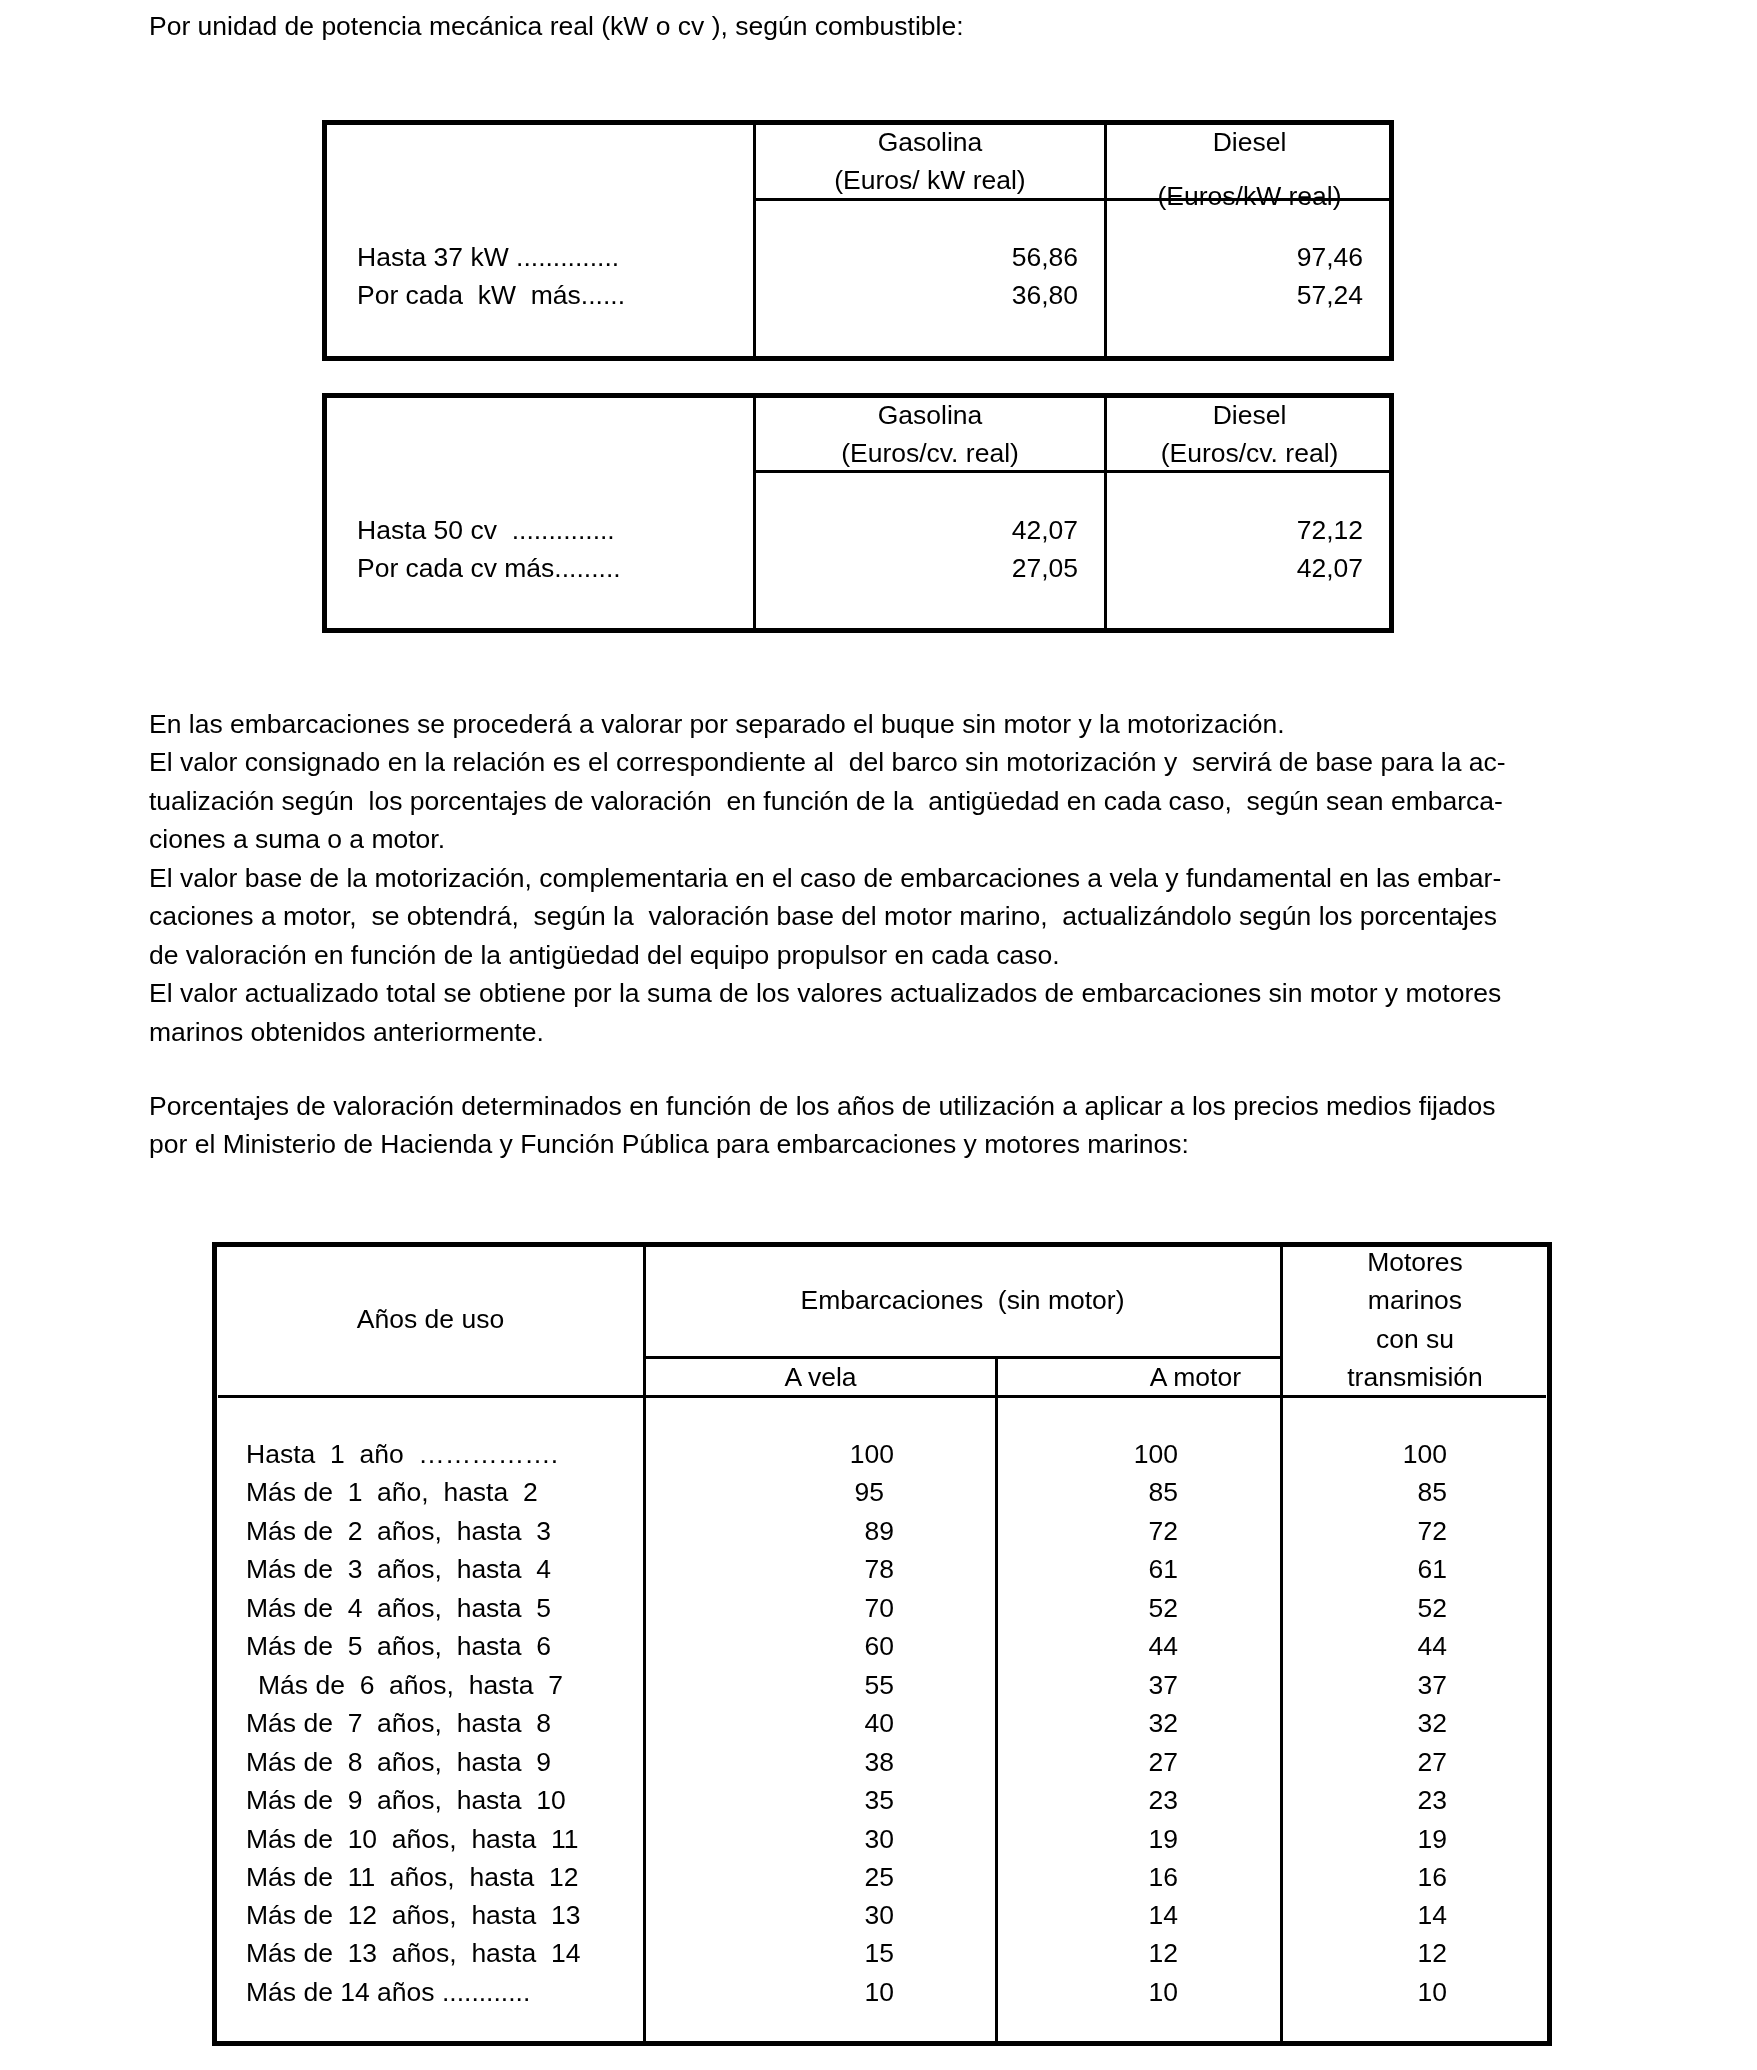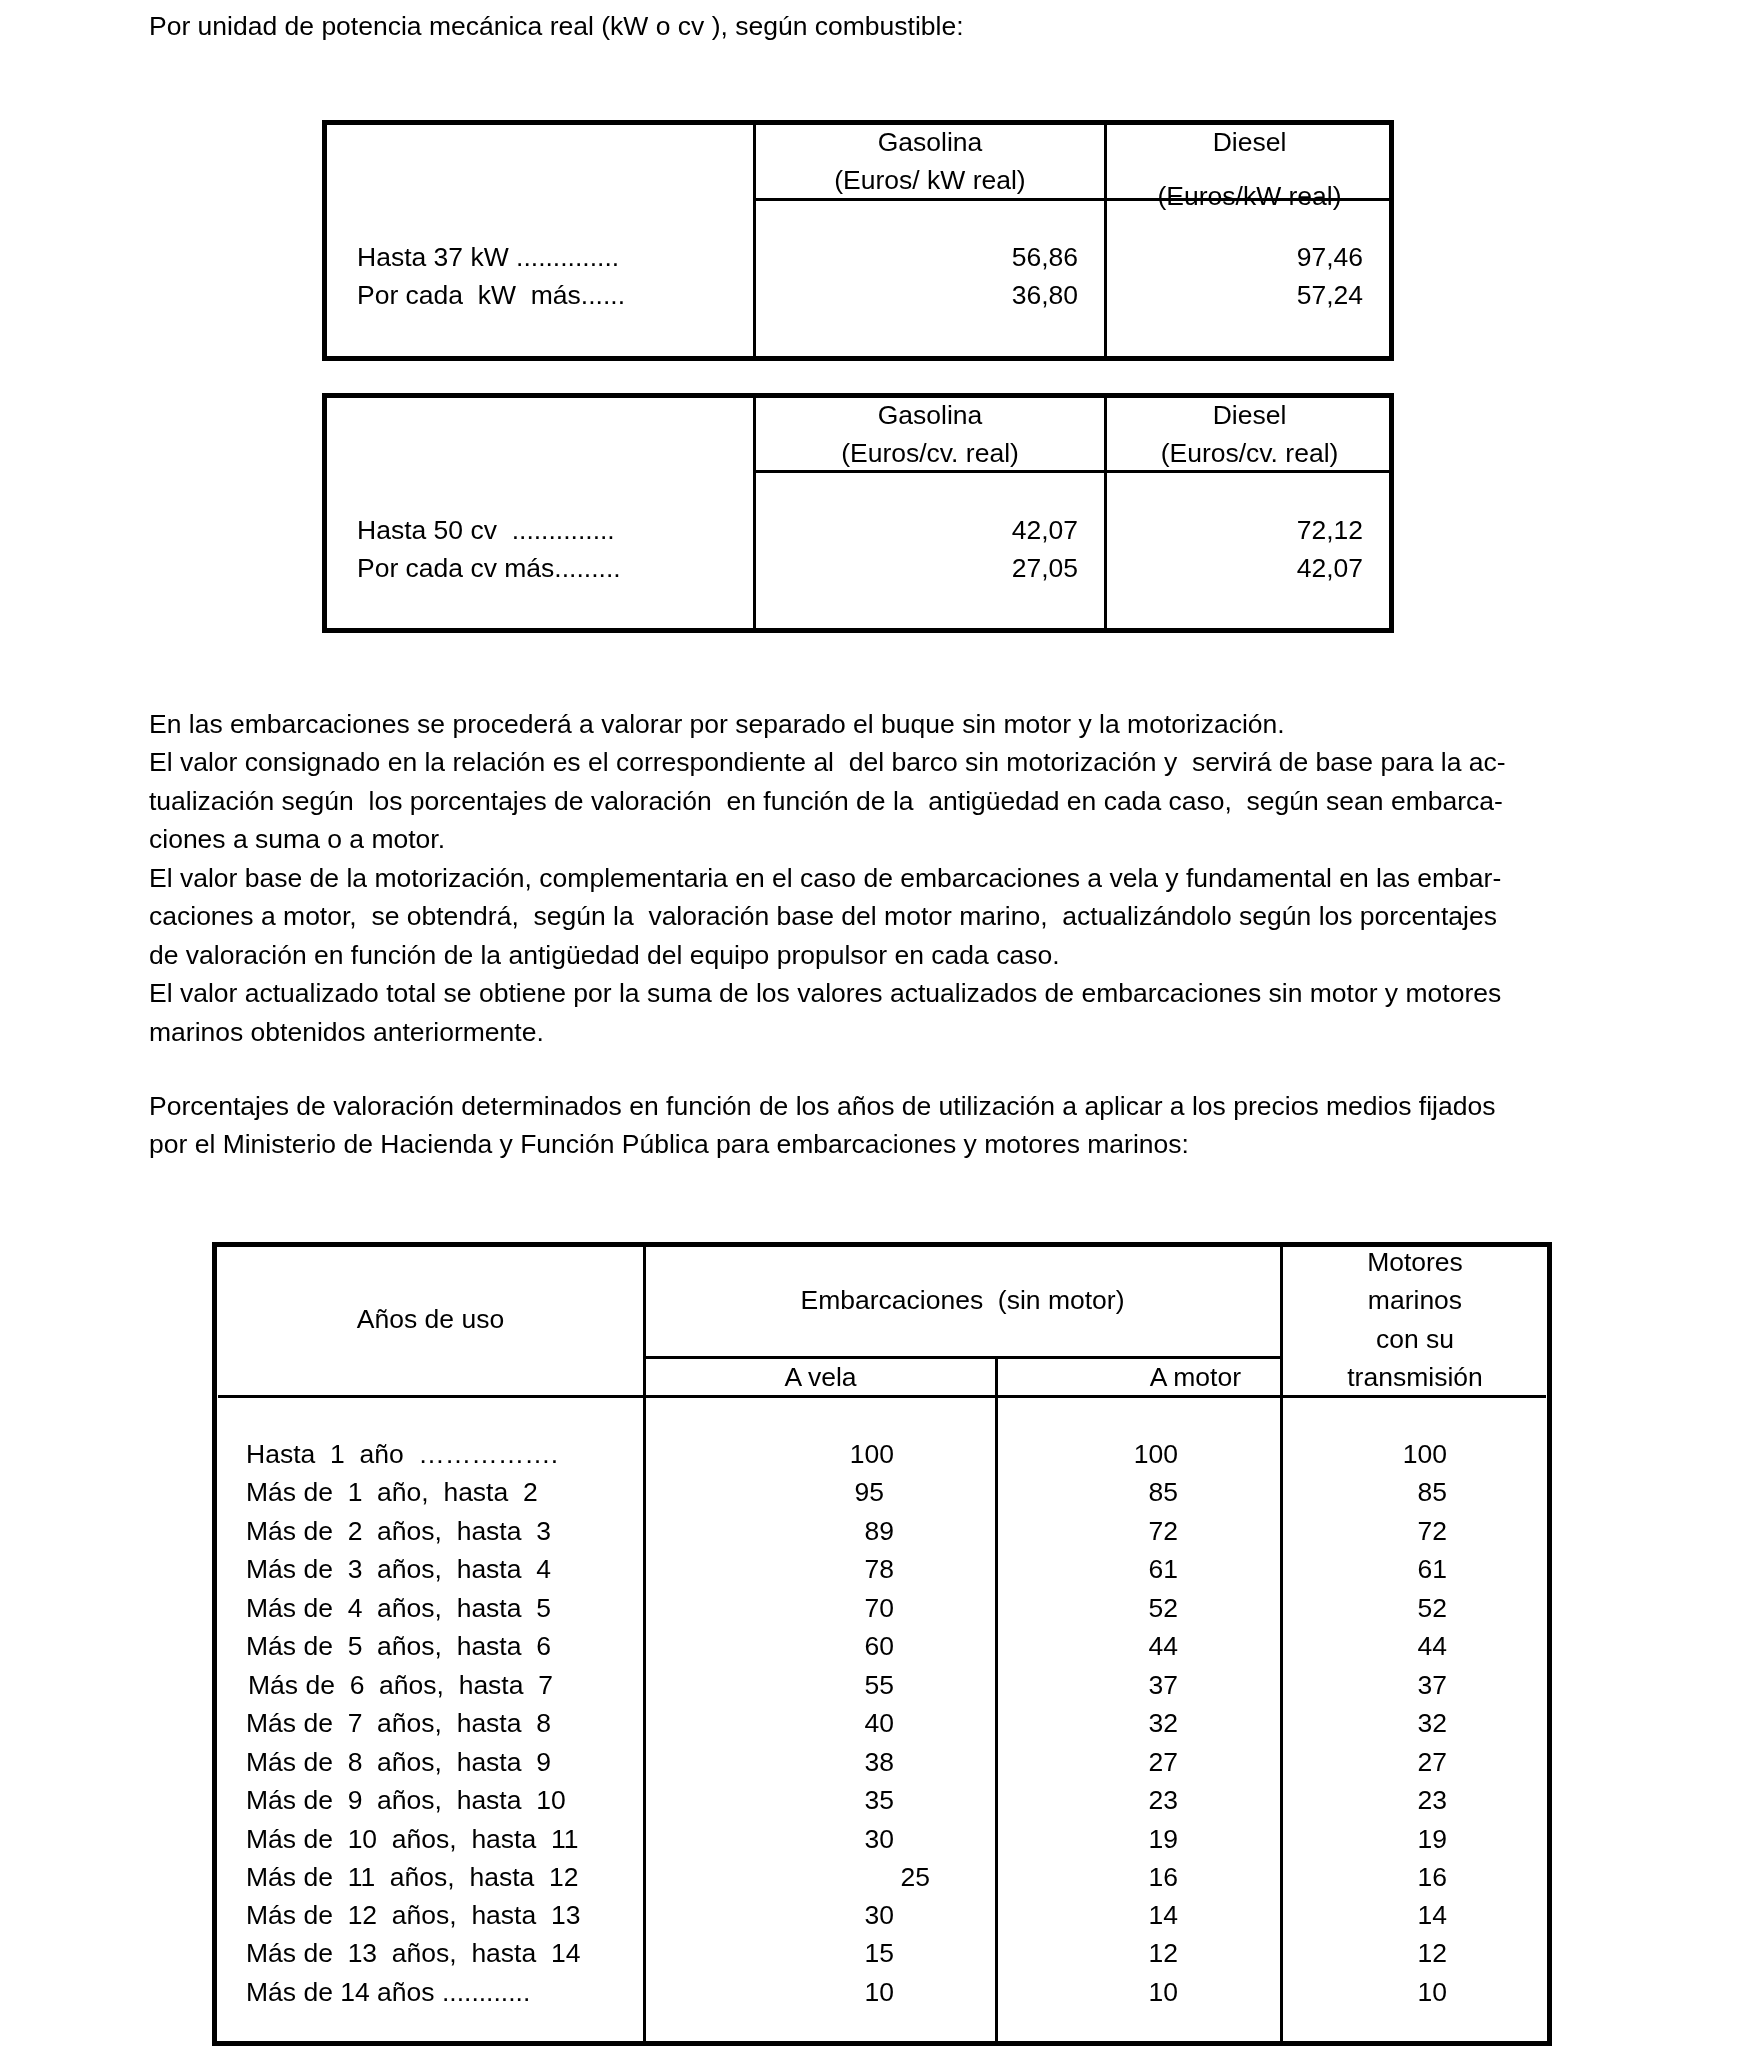--- a/index.html
+++ b/index.html
@@ -130,21 +130,21 @@
       <div class="t r" style="left:998px; width:180px; top:1592px;">52</div>
       <div class="t r" style="left:1283px; width:164px; top:1592px;">52</div>
     </div>
   <div>
       <div class="t" style="left:246px; top:1630px;">Más de  5  años,  hasta  6</div>
       <div class="t r" style="left:646px; width:248px; top:1630px;">60</div>
       <div class="t r" style="left:998px; width:180px; top:1630px;">44</div>
       <div class="t r" style="left:1283px; width:164px; top:1630px;">44</div>
     </div>
   <div>
-      <div class="t" style="left:248px; top:1669px;">Más de  6  años,  hasta  7</div>
+      <div class="t" style="left:258px; top:1669px;">Más de  6  años,  hasta  7</div>
       <div class="t r" style="left:646px; width:248px; top:1669px;">55</div>
       <div class="t r" style="left:998px; width:180px; top:1669px;">37</div>
       <div class="t r" style="left:1283px; width:164px; top:1669px;">37</div>
     </div>
   <div>
       <div class="t" style="left:246px; top:1707px;">Más de  7  años,  hasta  8</div>
       <div class="t r" style="left:646px; width:248px; top:1707px;">40</div>
       <div class="t r" style="left:998px; width:180px; top:1707px;">32</div>
       <div class="t r" style="left:1283px; width:164px; top:1707px;">32</div>
     </div>
@@ -161,21 +161,21 @@
       <div class="t r" style="left:1283px; width:164px; top:1784px;">23</div>
     </div>
   <div>
       <div class="t" style="left:246px; top:1823px;">Más de  10  años,  hasta  11</div>
       <div class="t r" style="left:646px; width:248px; top:1823px;">30</div>
       <div class="t r" style="left:998px; width:180px; top:1823px;">19</div>
       <div class="t r" style="left:1283px; width:164px; top:1823px;">19</div>
     </div>
   <div>
       <div class="t" style="left:246px; top:1861px;">Más de  11  años,  hasta  12</div>
-      <div class="t r" style="left:646px; width:248px; top:1861px;padding-left:36px;">25</div>
+      <div class="t r" style="left:646px; width:248px; top:1861px;">25</div>
       <div class="t r" style="left:998px; width:180px; top:1861px;">16</div>
       <div class="t r" style="left:1283px; width:164px; top:1861px;">16</div>
     </div>
   <div>
       <div class="t" style="left:246px; top:1899px;">Más de  12  años,  hasta  13</div>
       <div class="t r" style="left:646px; width:248px; top:1899px;">30</div>
       <div class="t r" style="left:998px; width:180px; top:1899px;">14</div>
       <div class="t r" style="left:1283px; width:164px; top:1899px;">14</div>
     </div>
   <div>

